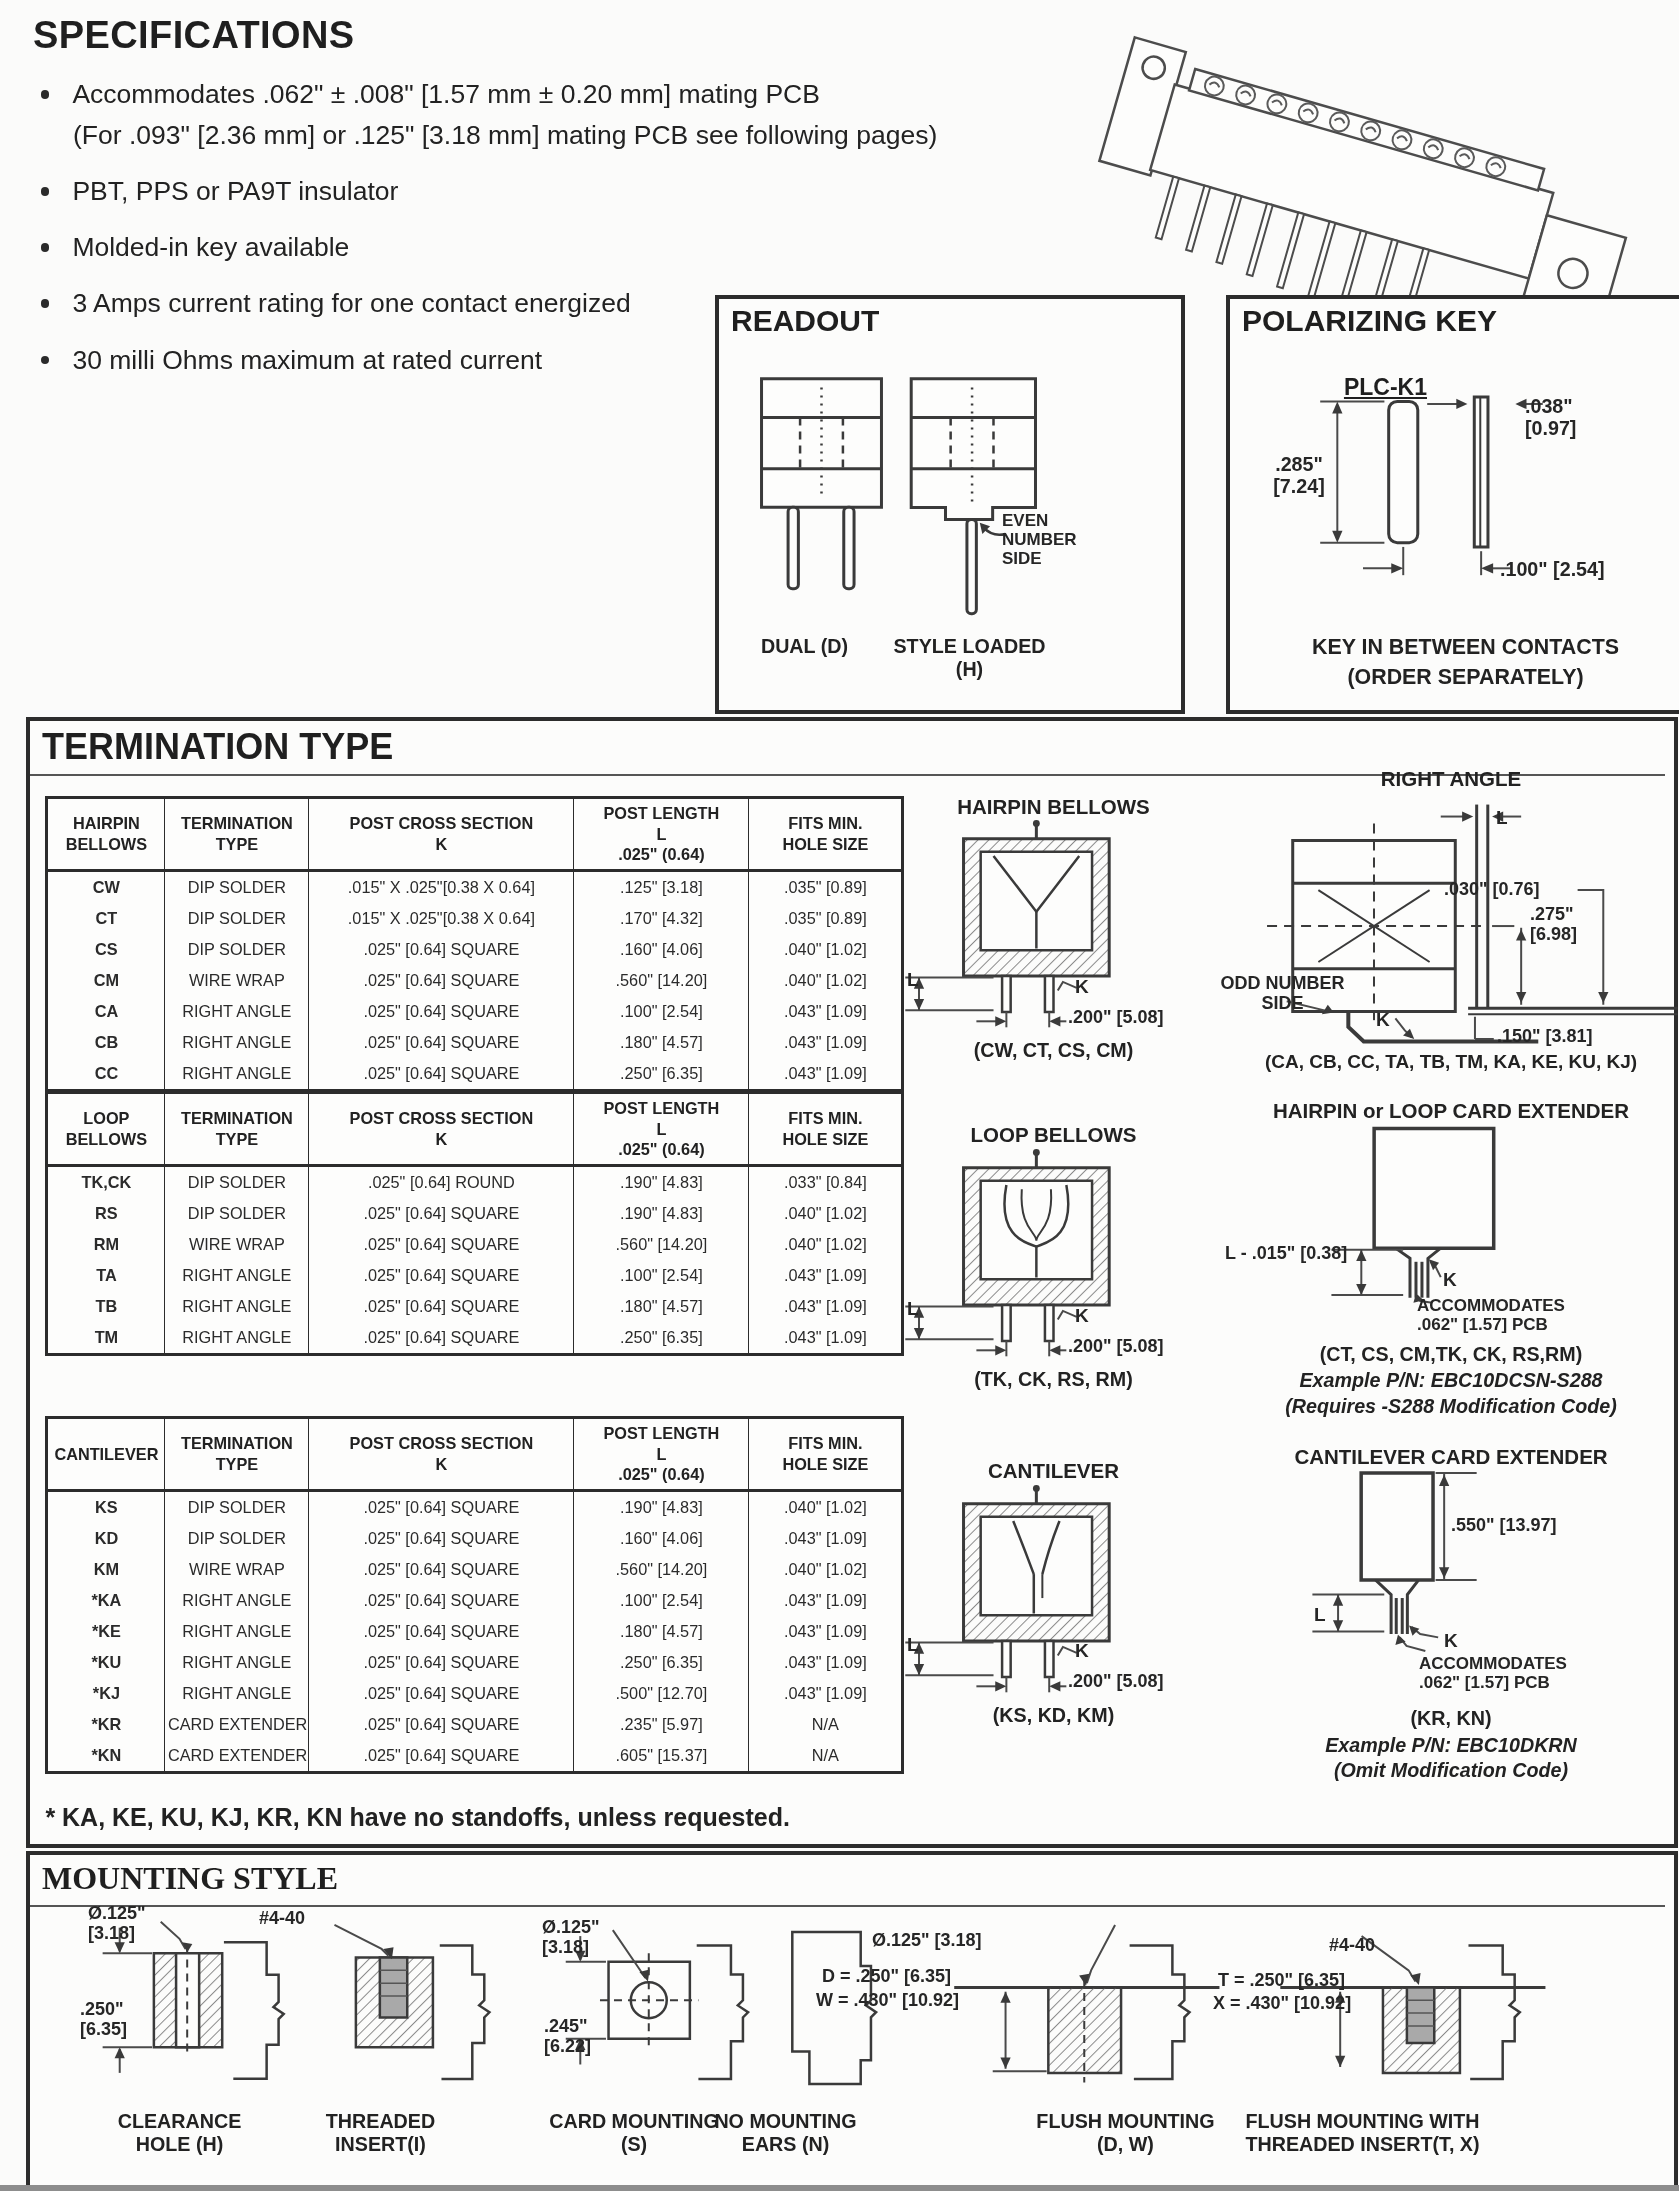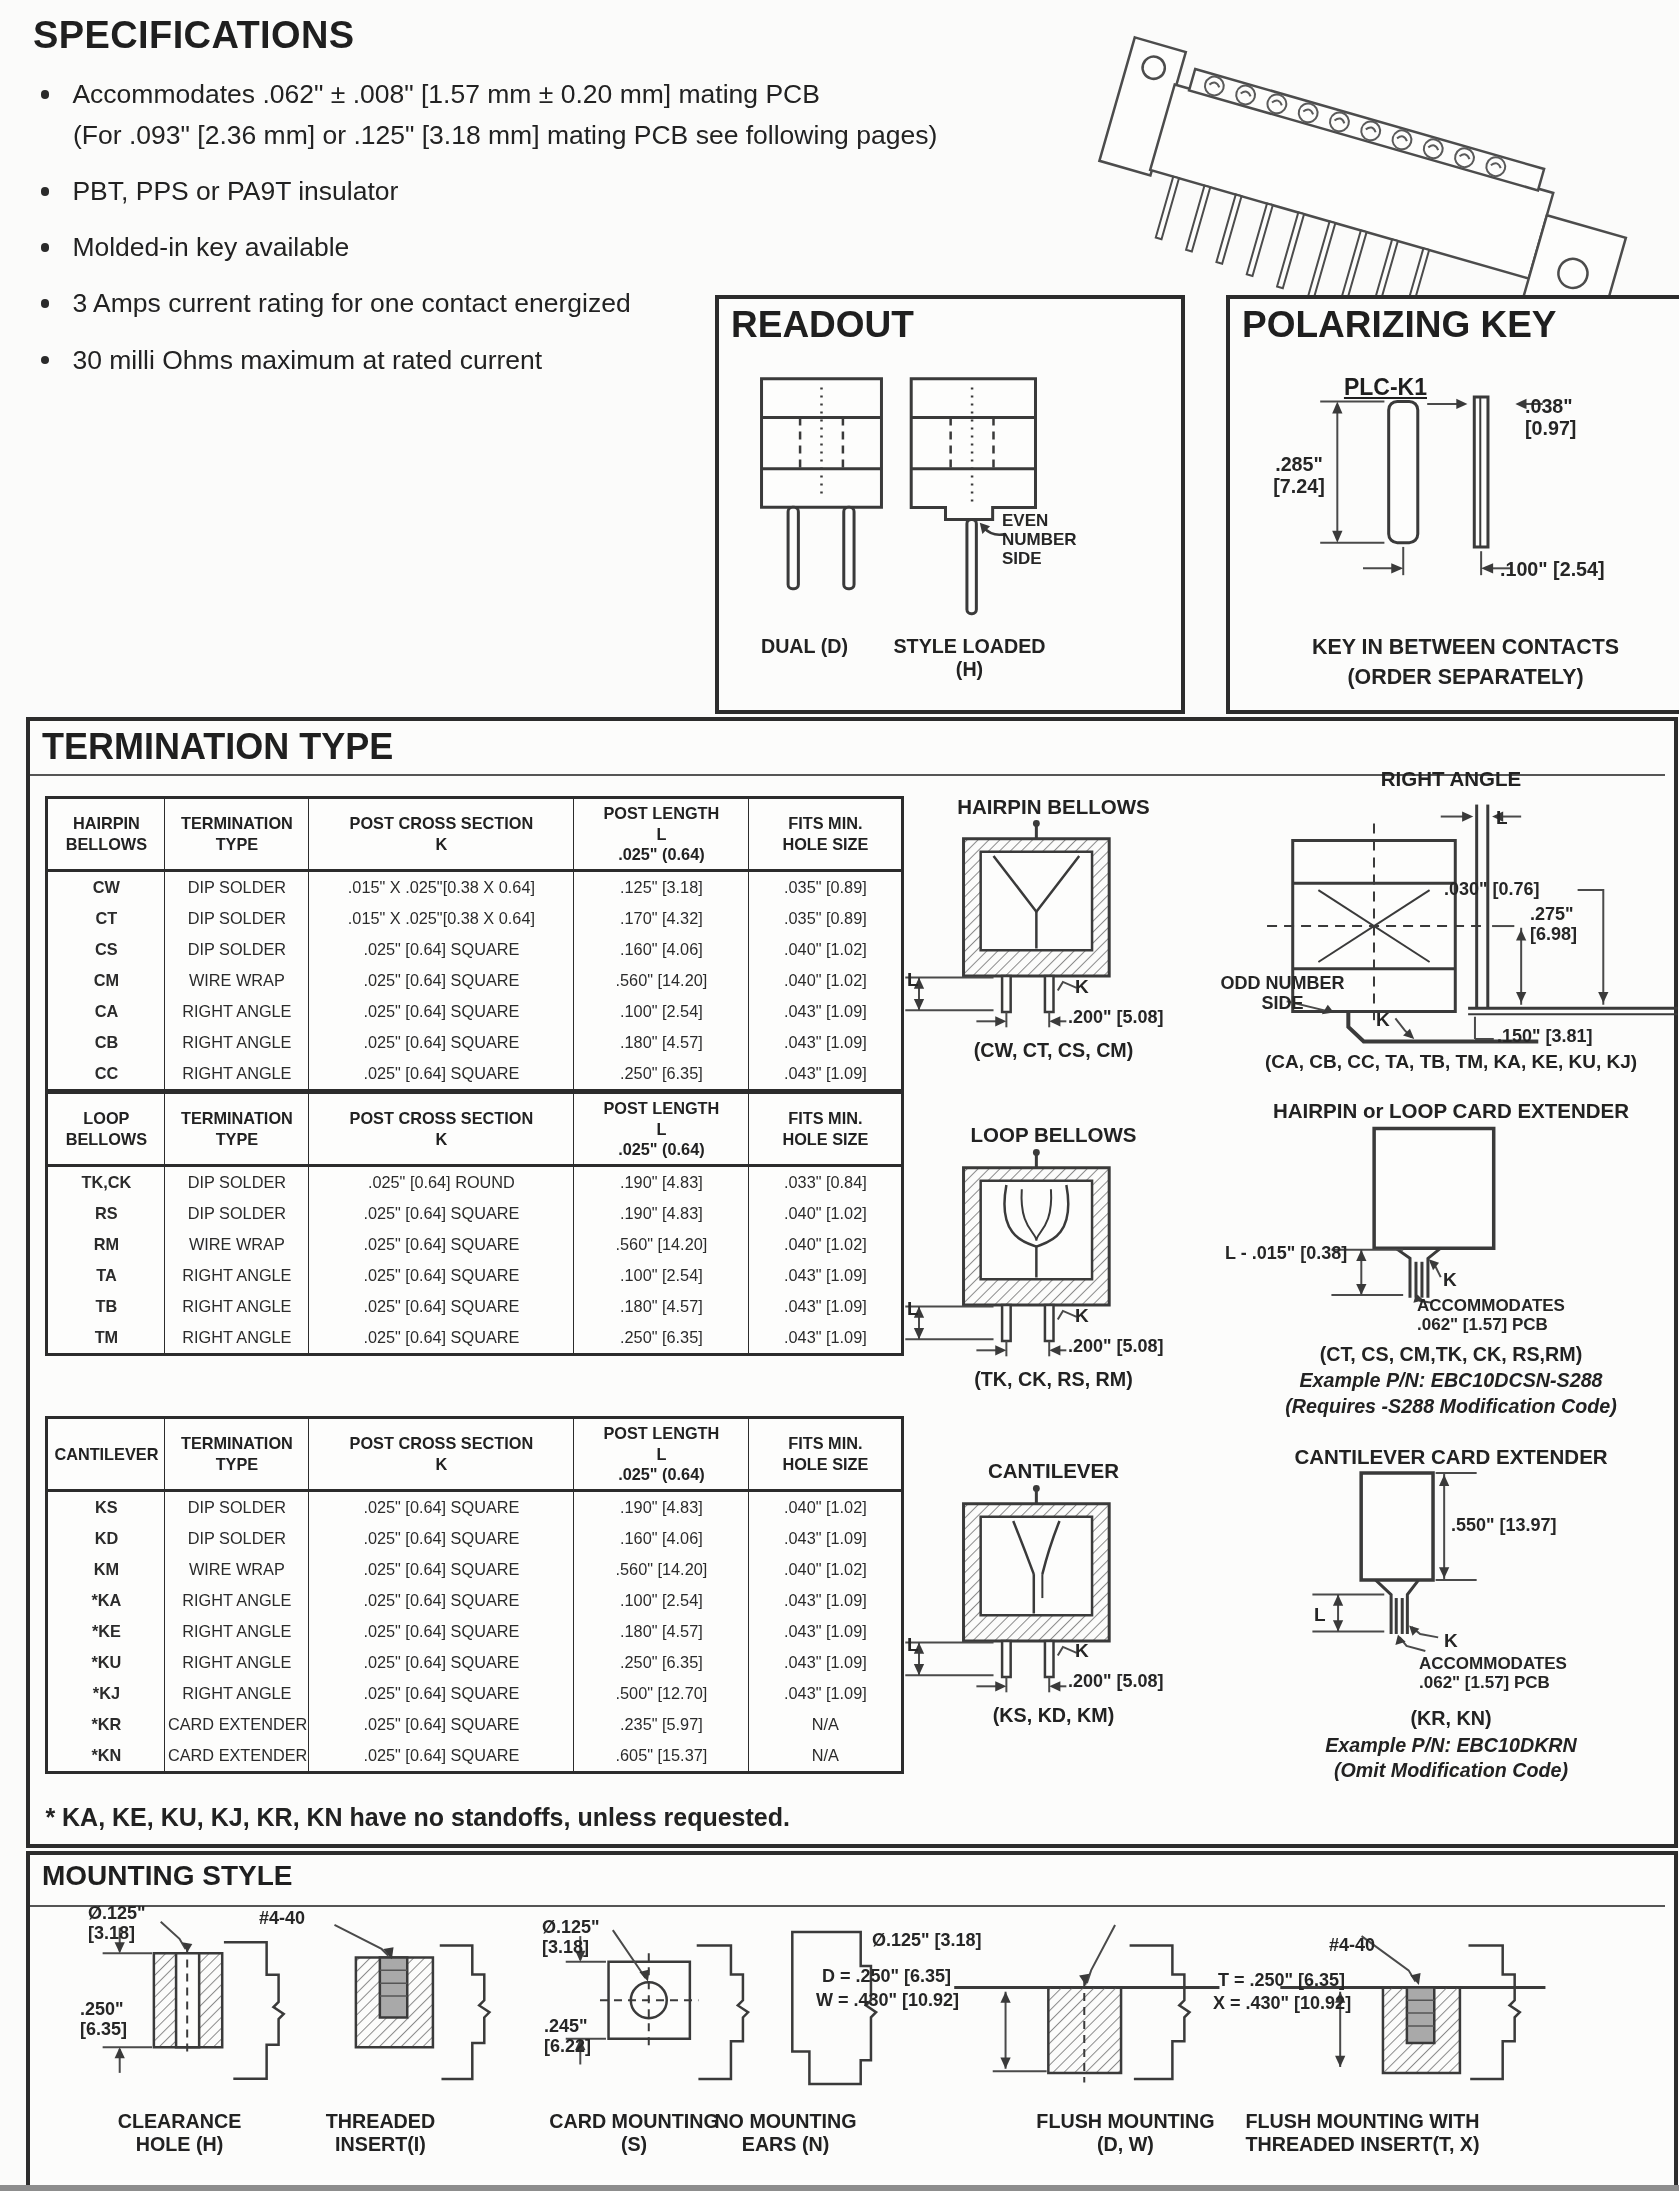--- a/index.html
+++ b/index.html
@@ -2,21 +2,21 @@
 <html style="font-size:13.7px"><head>
 <meta charset="utf-8">
 <style>
   html,body{margin:0;padding:0;background:#d9d9d9;}
   .page{position:relative;width:1680px;height:2192px;background:#fbfbfa;color:#1f1f1f;
         font-family:"Liberation Sans",sans-serif;overflow:hidden;}
   .abs{position:absolute;}
   .pre{white-space:pre-line;}
   .sec-title{font-weight:bold;font-size:38px;letter-spacing:0.4px;}
   .box{position:absolute;border:4.3px solid #2c2c2c;background:#fcfcfb;}
-  .box-title{position:absolute;left:12px;top:5.1px;font-weight:bold;font-size:37px;}
+  .box-title{position:absolute;left:12px;top:5.1px;font-weight:bold;font-size:30px;}
   .rule{position:absolute;height:2.6px;background:#3a3a3a;}
   
   .spec-list{position:absolute;left:34px;top:79px;width:1070px;}
   .spec-item{display:flex;font-size:26.5px;line-height:1.18;margin-bottom:25px;color:#222;}
   .spec-item .dot{flex:none;width:8.6px;height:8.6px;border-radius:50%;background:#2a2a2a;margin:11px 23px 0 6.8px;}
   .spec-item.tight{margin-bottom:9.4px;}
   .spec-item.cont{padding-left:39px;margin-bottom:25px;}
   
   table.spec{border-collapse:collapse;border:3.4px solid #2c2c2c;background:#fdfdfc;table-layout:fixed;width:856px;}
   .spec th{border-bottom:3.4px solid #2c2c2c;border-left:1.7px solid #2c2c2c;font-size:16.3px;font-weight:bold;
@@ -649,21 +649,21 @@
     <div class="abs lk" style="left:1284px;top:883px;">L</div>
     <div class="abs lk" style="left:1414px;top:909px;">K</div>
     <div class="abs dim pre" style="left:1389px;top:933px;width:257px;font-size:17px;">ACCOMMODATES
 .062" [1.57] PCB</div>
     <div class="abs cap" style="left:1190px;top:986px;width:462px;">(KR, KN)</div>
     <div class="abs cap it" style="left:1190px;top:1013px;width:462px;">Example P/N:  EBC10DKRN</div>
     <div class="abs cap it" style="left:1190px;top:1038px;width:462px;">(Omit Modification Code)</div>
   </div>
 
   <div class="box" style="left:26px;top:1851px;width:1644px;height:330px;">
-    <div class="box-title" style="font-size:28px;">MOUNTING STYLE</div>
+    <div class="box-title" style="font-size:32px;font-family:Liberation Serif, serif;">MOUNTING STYLE</div>
     <div class="rule" style="left:0;top:50px;width:1635px;height:1.7px;background:#555;"></div>
 
     <svg style="left:47px;top:34px;" width="205" height="214" viewBox="0 0 240 250">
       <defs>
           <pattern id="h-m1" width="9" height="9" patternTransform="rotate(45)" patternUnits="userSpaceOnUse">
             <line x1="0" y1="0" x2="0" y2="9" stroke="#8a8a8a" stroke-width="2"></line>
           </pattern>
         </defs>
       <g fill="none" stroke="#3a3a3a" stroke-width="2.5">
         <rect x="90" y="75" width="80" height="110" fill="url(#h-m1)"></rect>

